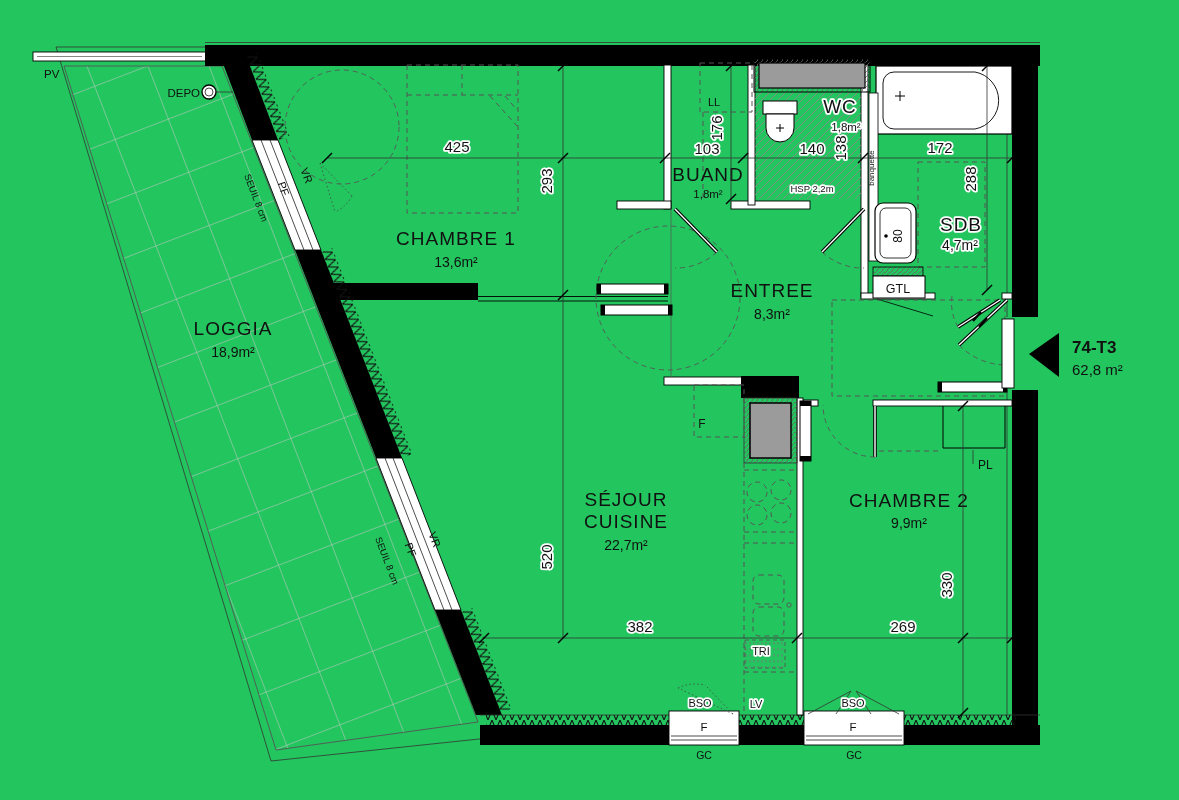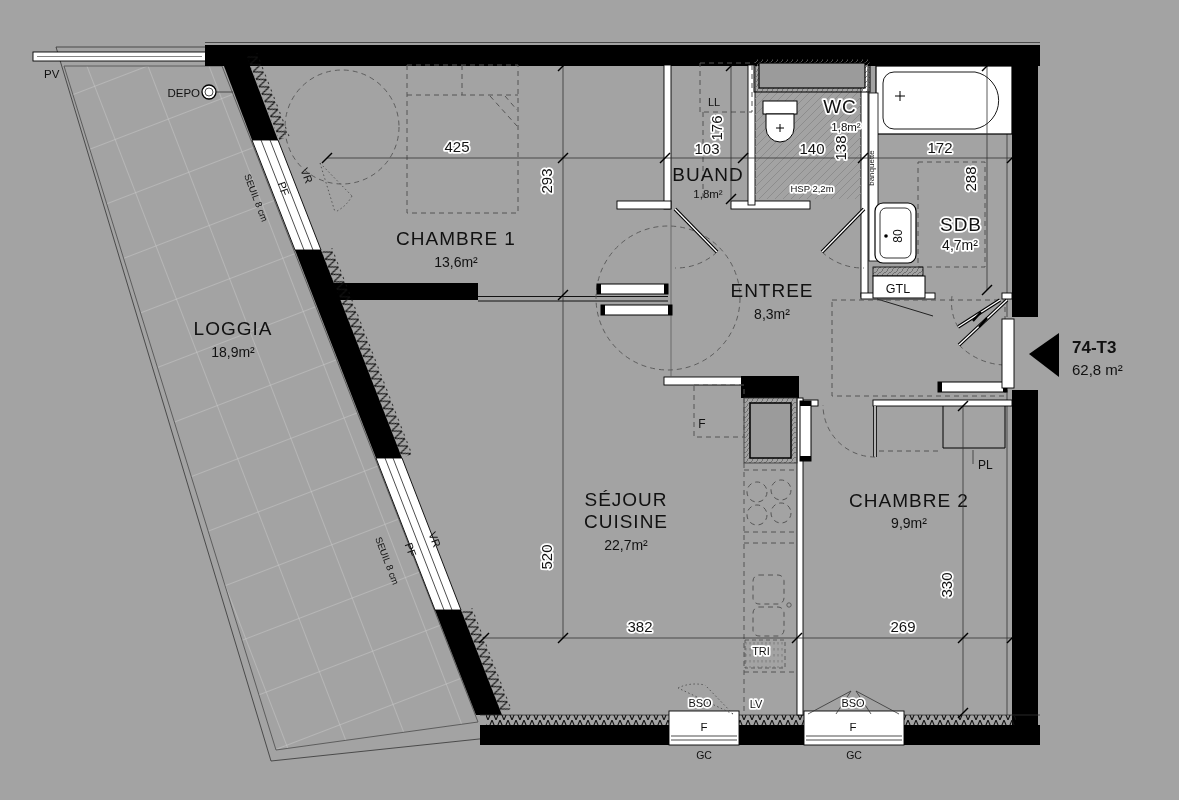--- a/index.html
+++ b/index.html
@@ -1,16 +1,16 @@
 <!DOCTYPE html>
 <html><head>
 <meta charset="utf-8">
 <style>
   html,body{margin:0;padding:0;background:#fff;}
-  .stage{position:relative;width:1179px;height:800px;background:#a3a3a3;overflow:hidden;}
+  .stage{position:relative;width:1179px;height:800px;background:#22c55e;overflow:hidden;}
   svg{display:block;}
   text{font-family:"Liberation Sans","DejaVu Sans",sans-serif;fill:#111;}
   .room{font-size:19px;letter-spacing:1px;text-anchor:middle;font-weight:500;}
   .area{font-size:14px;text-anchor:middle;}
   .areasm{font-size:11.5px;text-anchor:middle;}
   .dim{font-size:15px;text-anchor:middle;}
   .sm{font-size:11px;text-anchor:middle;}
   .halo{paint-order:stroke;stroke:#fff;stroke-width:3.5px;stroke-linejoin:round;}
   .thin{stroke:#333;stroke-width:0.8;fill:none;}
   .wallthin{fill:#fff;stroke:#000;stroke-width:0.9;}

